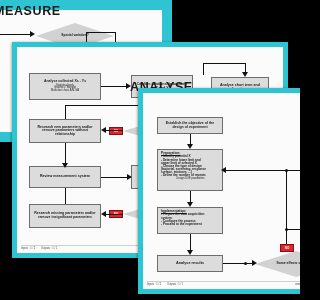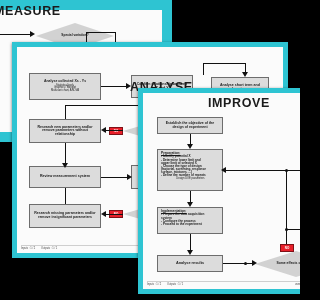--- a/index.html
+++ b/index.html
@@ -259,16 +259,15 @@
       <div class="dot" style="left:142px;top:135px;"></div>
 
       <div class="foot">
         <div class="l">
           <span>Inputs : 1 / 2</span>
           <span>Outputs : 1 / 1</span>
         </div>
         <div>www.thelearyofapractice.com</div>
       </div>
     </div>
-    <div class="sheet-title" id="t-improve">IMPROVE</div>
   </div>
 
 </div>
 
 </body></html>

